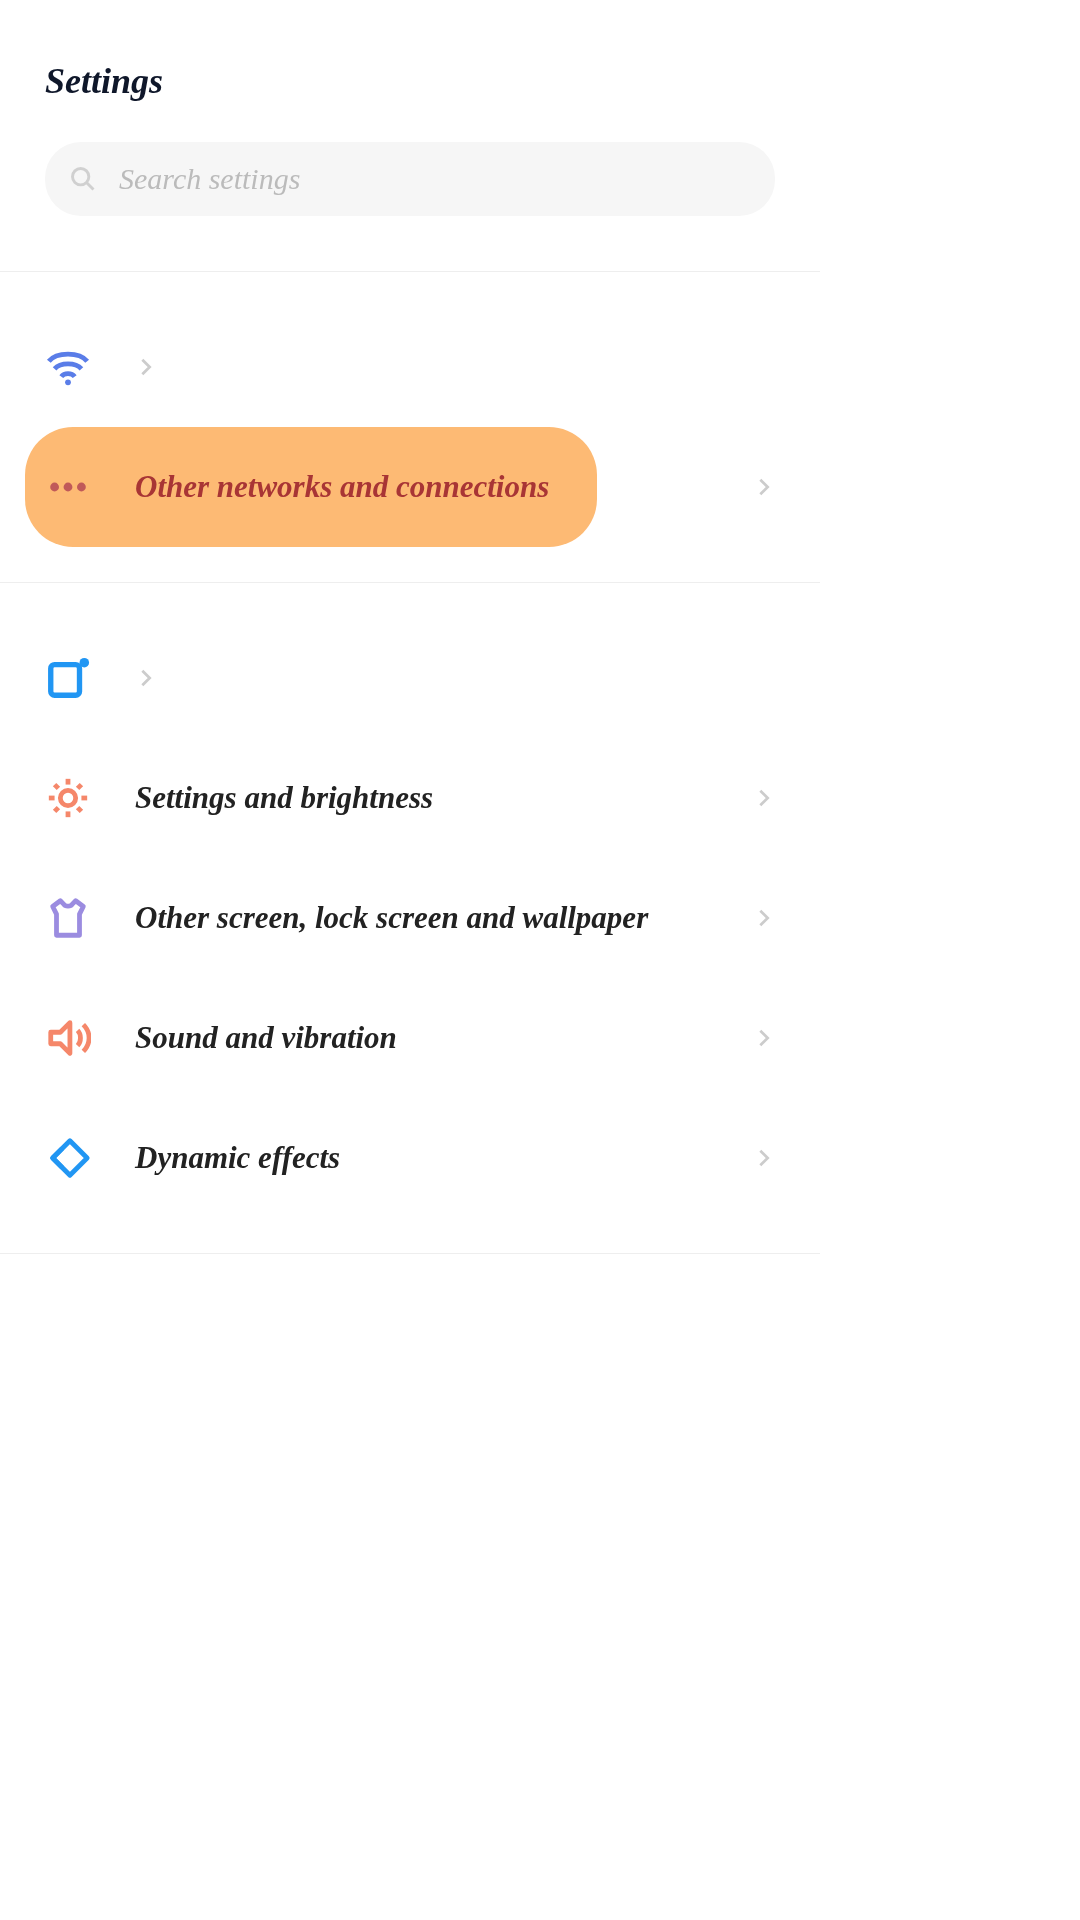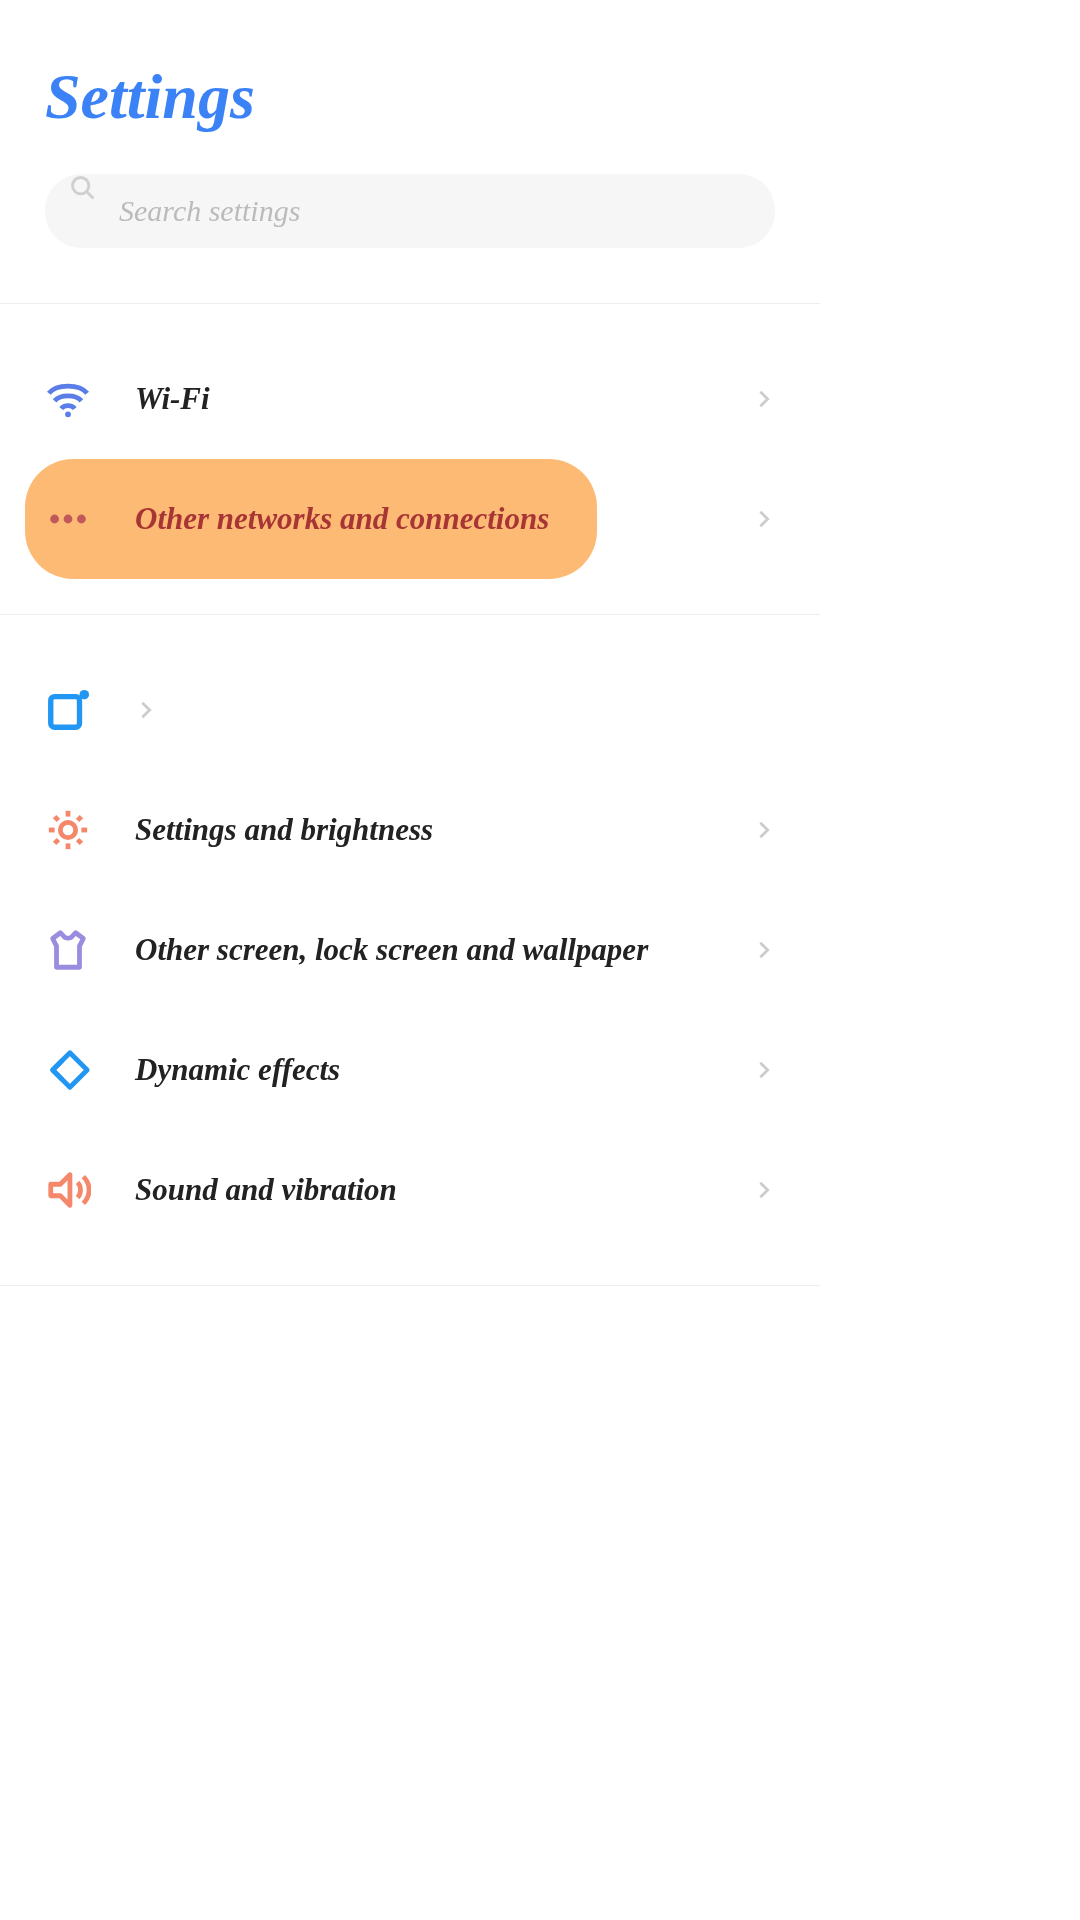--- a/index.html
+++ b/index.html
@@ -13,31 +13,32 @@
       font-weight: bold;
       background: #fff;
       width: 820px;
       height: 1458px;
       position: relative;
     }
     .container {
       padding: 0 45px;
     }
     .page-title {
-      font-size: 64px;
+      font-size: 36px;
       font-weight: 900;
-      color: #3b82f6;
+      color: #0f172a;
       padding-top: 60px;
       padding-bottom: 40px;
     }
     .search-bar {
       background: #f6f6f6;
       border-radius: 36px;
       height: 74px;
       display: flex;
+      align-items: center;
       padding: 0 24px;
       margin-bottom: 55px;
     }
     .search-icon {
       width: 28px;
       height: 28px;
       margin-right: 22px;
       opacity: 0.4;
     }
     .search-input {
@@ -137,21 +138,20 @@
 
     <div class="list-item">
       <span class="icon-wrap">
         <svg viewBox="0 0 24 24" width="46" height="46">
           <path d="M2 9 C6 4, 18 4, 22 9" stroke="#5a7de8" stroke-width="2.5" fill="none"></path>
           <path d="M5 13 C8 9.5, 16 9.5, 19 13" stroke="#5a7de8" stroke-width="2.5" fill="none"></path>
           <path d="M8.5 17 C10 15, 14 15, 15.5 17" stroke="#5a7de8" stroke-width="2.5" fill="none"></path>
           <circle cx="12" cy="20" r="1.5" fill="#5a7de8"></circle>
         </svg>
       </span>
-      <span class="item-label">Wi-Fi</span>
       <span class="chevron">
         <svg viewBox="0 0 24 24">
             <polyline points="8 4 16 12 8 20"></polyline>
           </svg>
       </span>
     </div>
 
 
     <div class="list-item highlighted">
       <span class="icon-wrap">
@@ -222,45 +222,45 @@
       <span class="item-label">Other screen, lock screen and wallpaper</span>
       <span class="chevron">
         <svg viewBox="0 0 24 24">
             <polyline points="8 4 16 12 8 20"></polyline>
           </svg>
       </span>
     </div>
 
     <div class="list-item">
       <span class="icon-wrap">
-        <svg viewBox="0 0 24 24" width="46" height="46" stroke="#2196f3" stroke-width="2.5" fill="none" stroke-linejoin="round">
-          <path d="M13 3 L22 12 L13 21 L4 12 Z"></path>
-          <polyline points="9 7 4 12 9 17"></polyline>
-        </svg>
-      </span>
-      <span class="item-label">Dynamic effects</span>
-      <span class="chevron">
-        <svg viewBox="0 0 24 24">
-            <polyline points="8 4 16 12 8 20"></polyline>
-          </svg>
-      </span>
-    </div>
-
-    <div class="list-item">
-      <span class="icon-wrap">
         <svg viewBox="0 0 24 24" width="46" height="46" stroke="#f5876a" stroke-width="2.5" fill="none" stroke-linejoin="round">
           <path d="M3 9 L3 15 L8 15 L13 20 L13 4 L8 9 Z"></path>
           <path d="M17 8 C19 10, 19 14, 17 16"></path>
           <path d="M20 5 C24 9, 24 15, 20 19"></path>
         </svg>
       </span>
       <span class="item-label">Sound and vibration</span>
       <span class="chevron">
         <svg viewBox="0 0 24 24">
             <polyline points="8 4 16 12 8 20"></polyline>
           </svg>
       </span>
     </div>
 
+    <div class="list-item">
+      <span class="icon-wrap">
+        <svg viewBox="0 0 24 24" width="46" height="46" stroke="#2196f3" stroke-width="2.5" fill="none" stroke-linejoin="round">
+          <path d="M13 3 L22 12 L13 21 L4 12 Z"></path>
+          <polyline points="9 7 4 12 9 17"></polyline>
+        </svg>
+      </span>
+      <span class="item-label">Dynamic effects</span>
+      <span class="chevron">
+        <svg viewBox="0 0 24 24">
+            <polyline points="8 4 16 12 8 20"></polyline>
+          </svg>
+      </span>
+    </div>
+
   </div>
 </div>
 
 <div class="divider"></div>
 
 </body></html>

